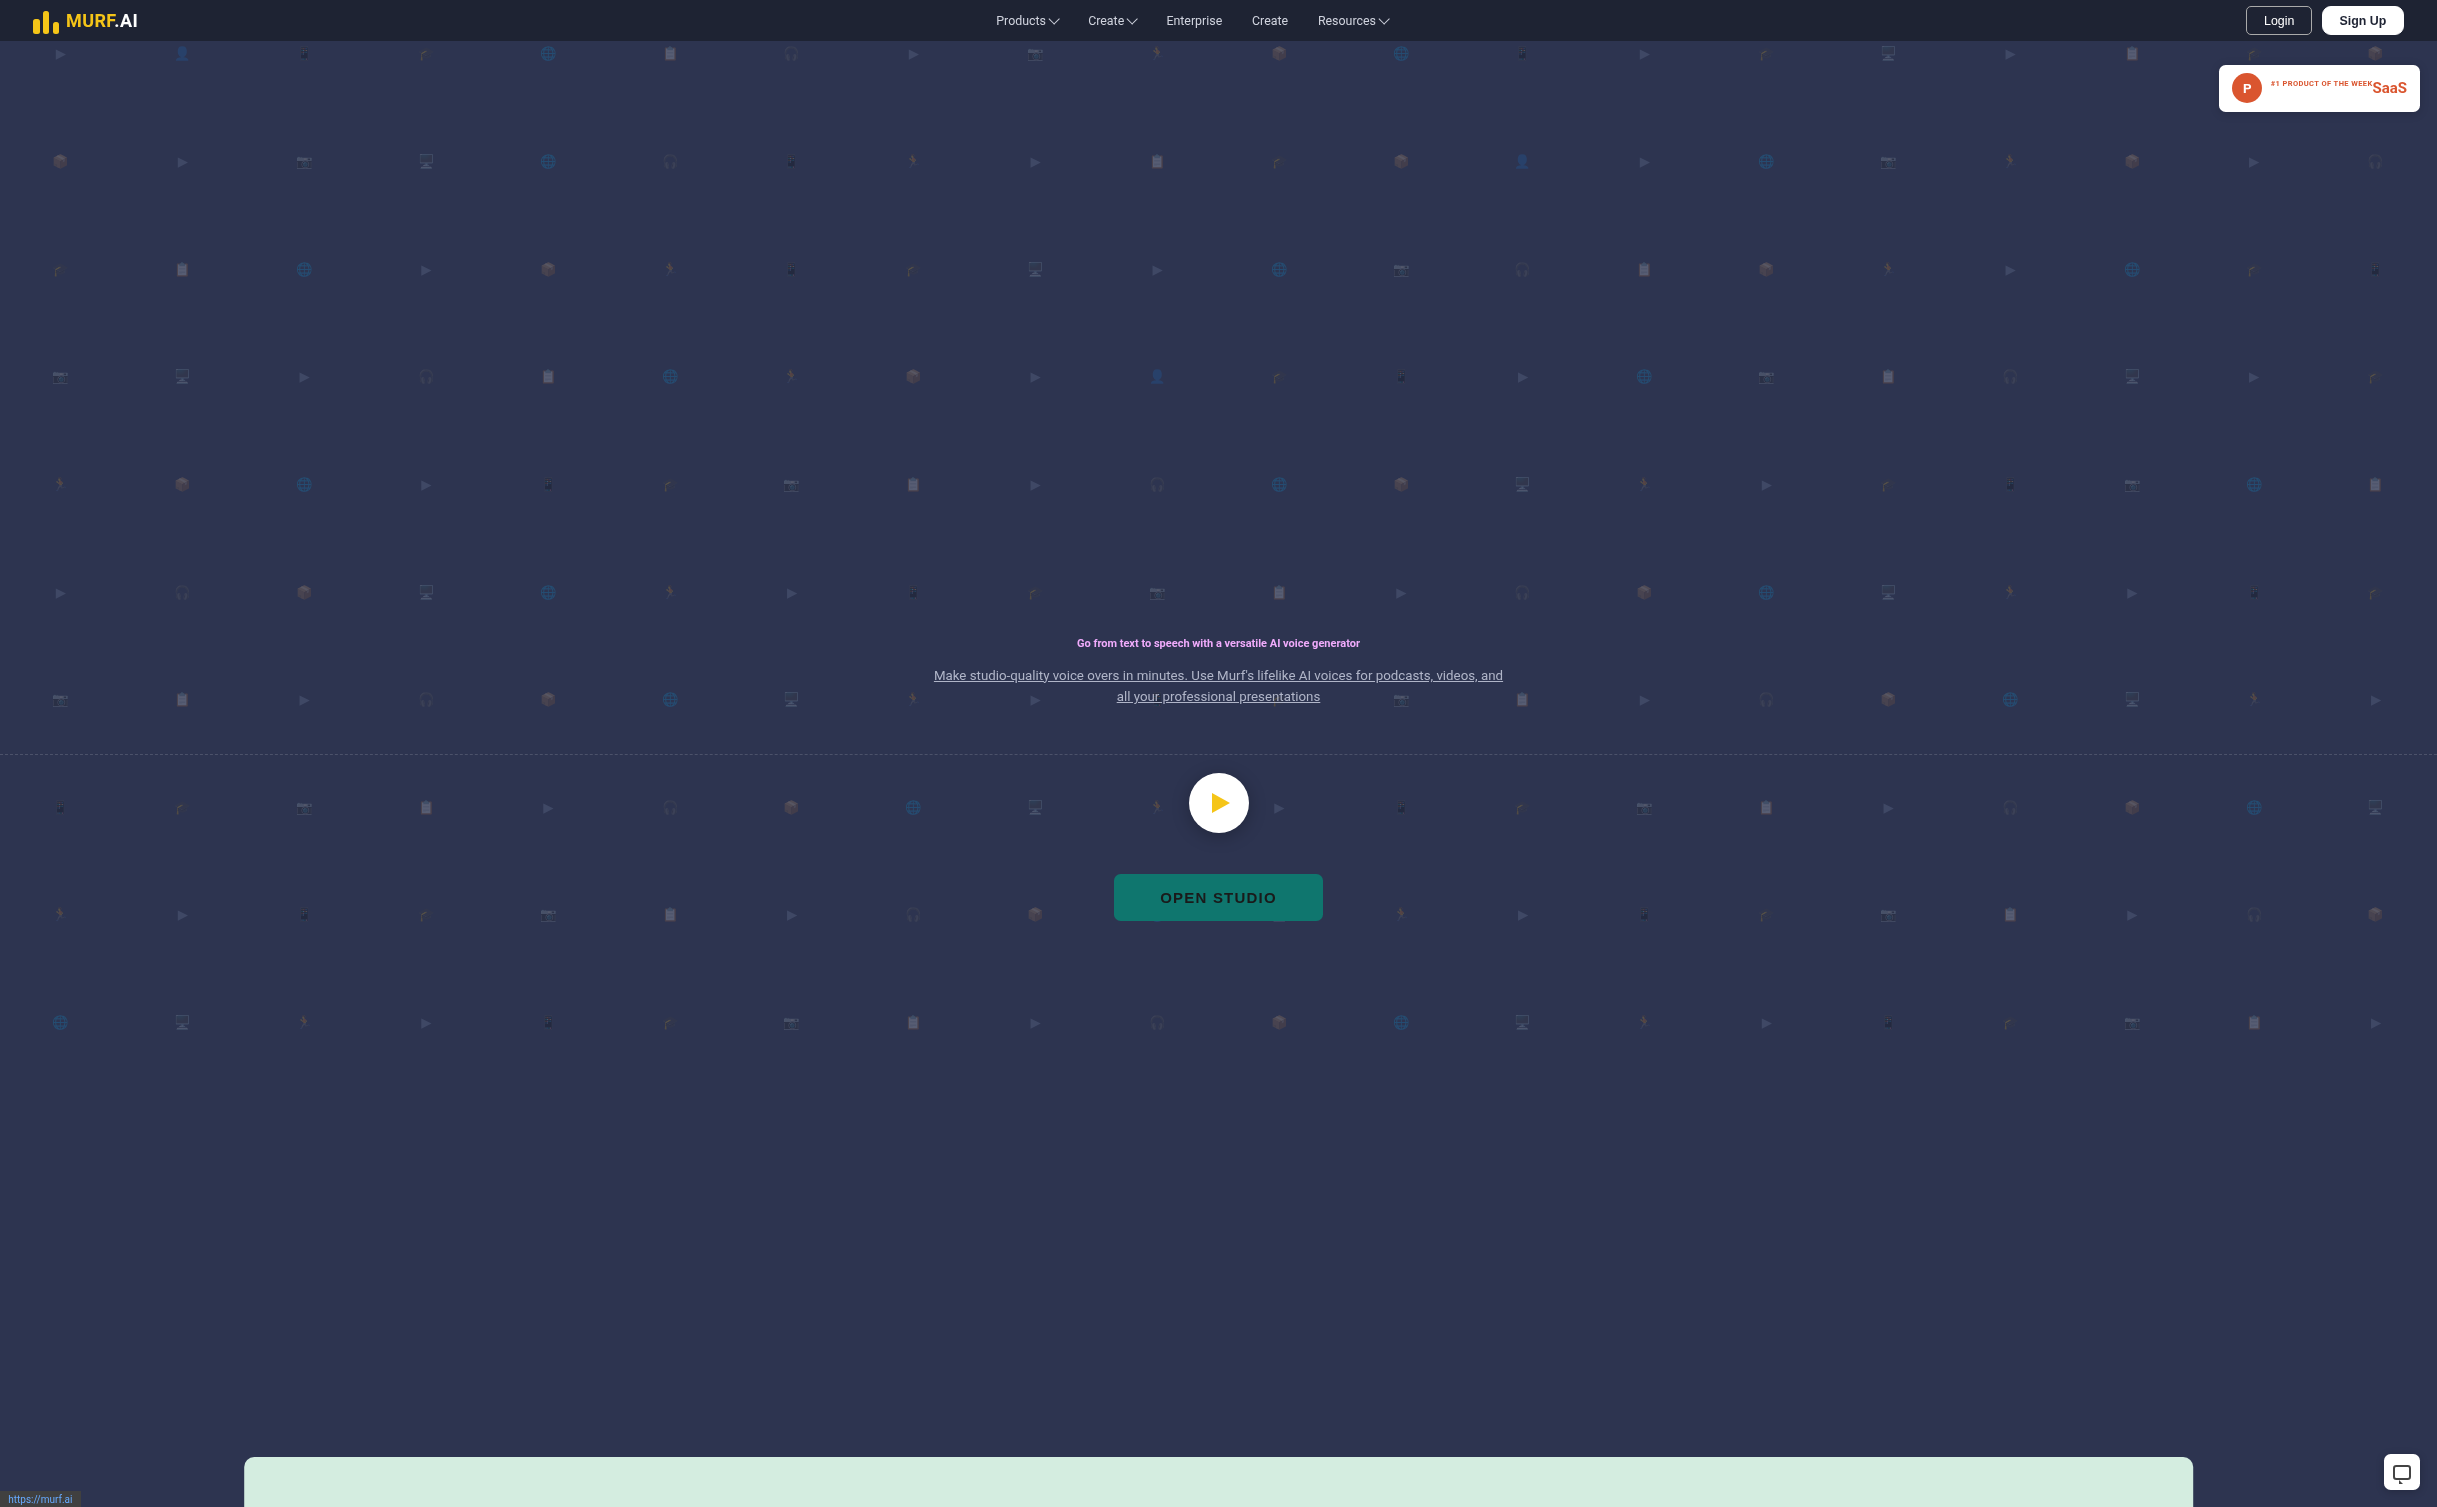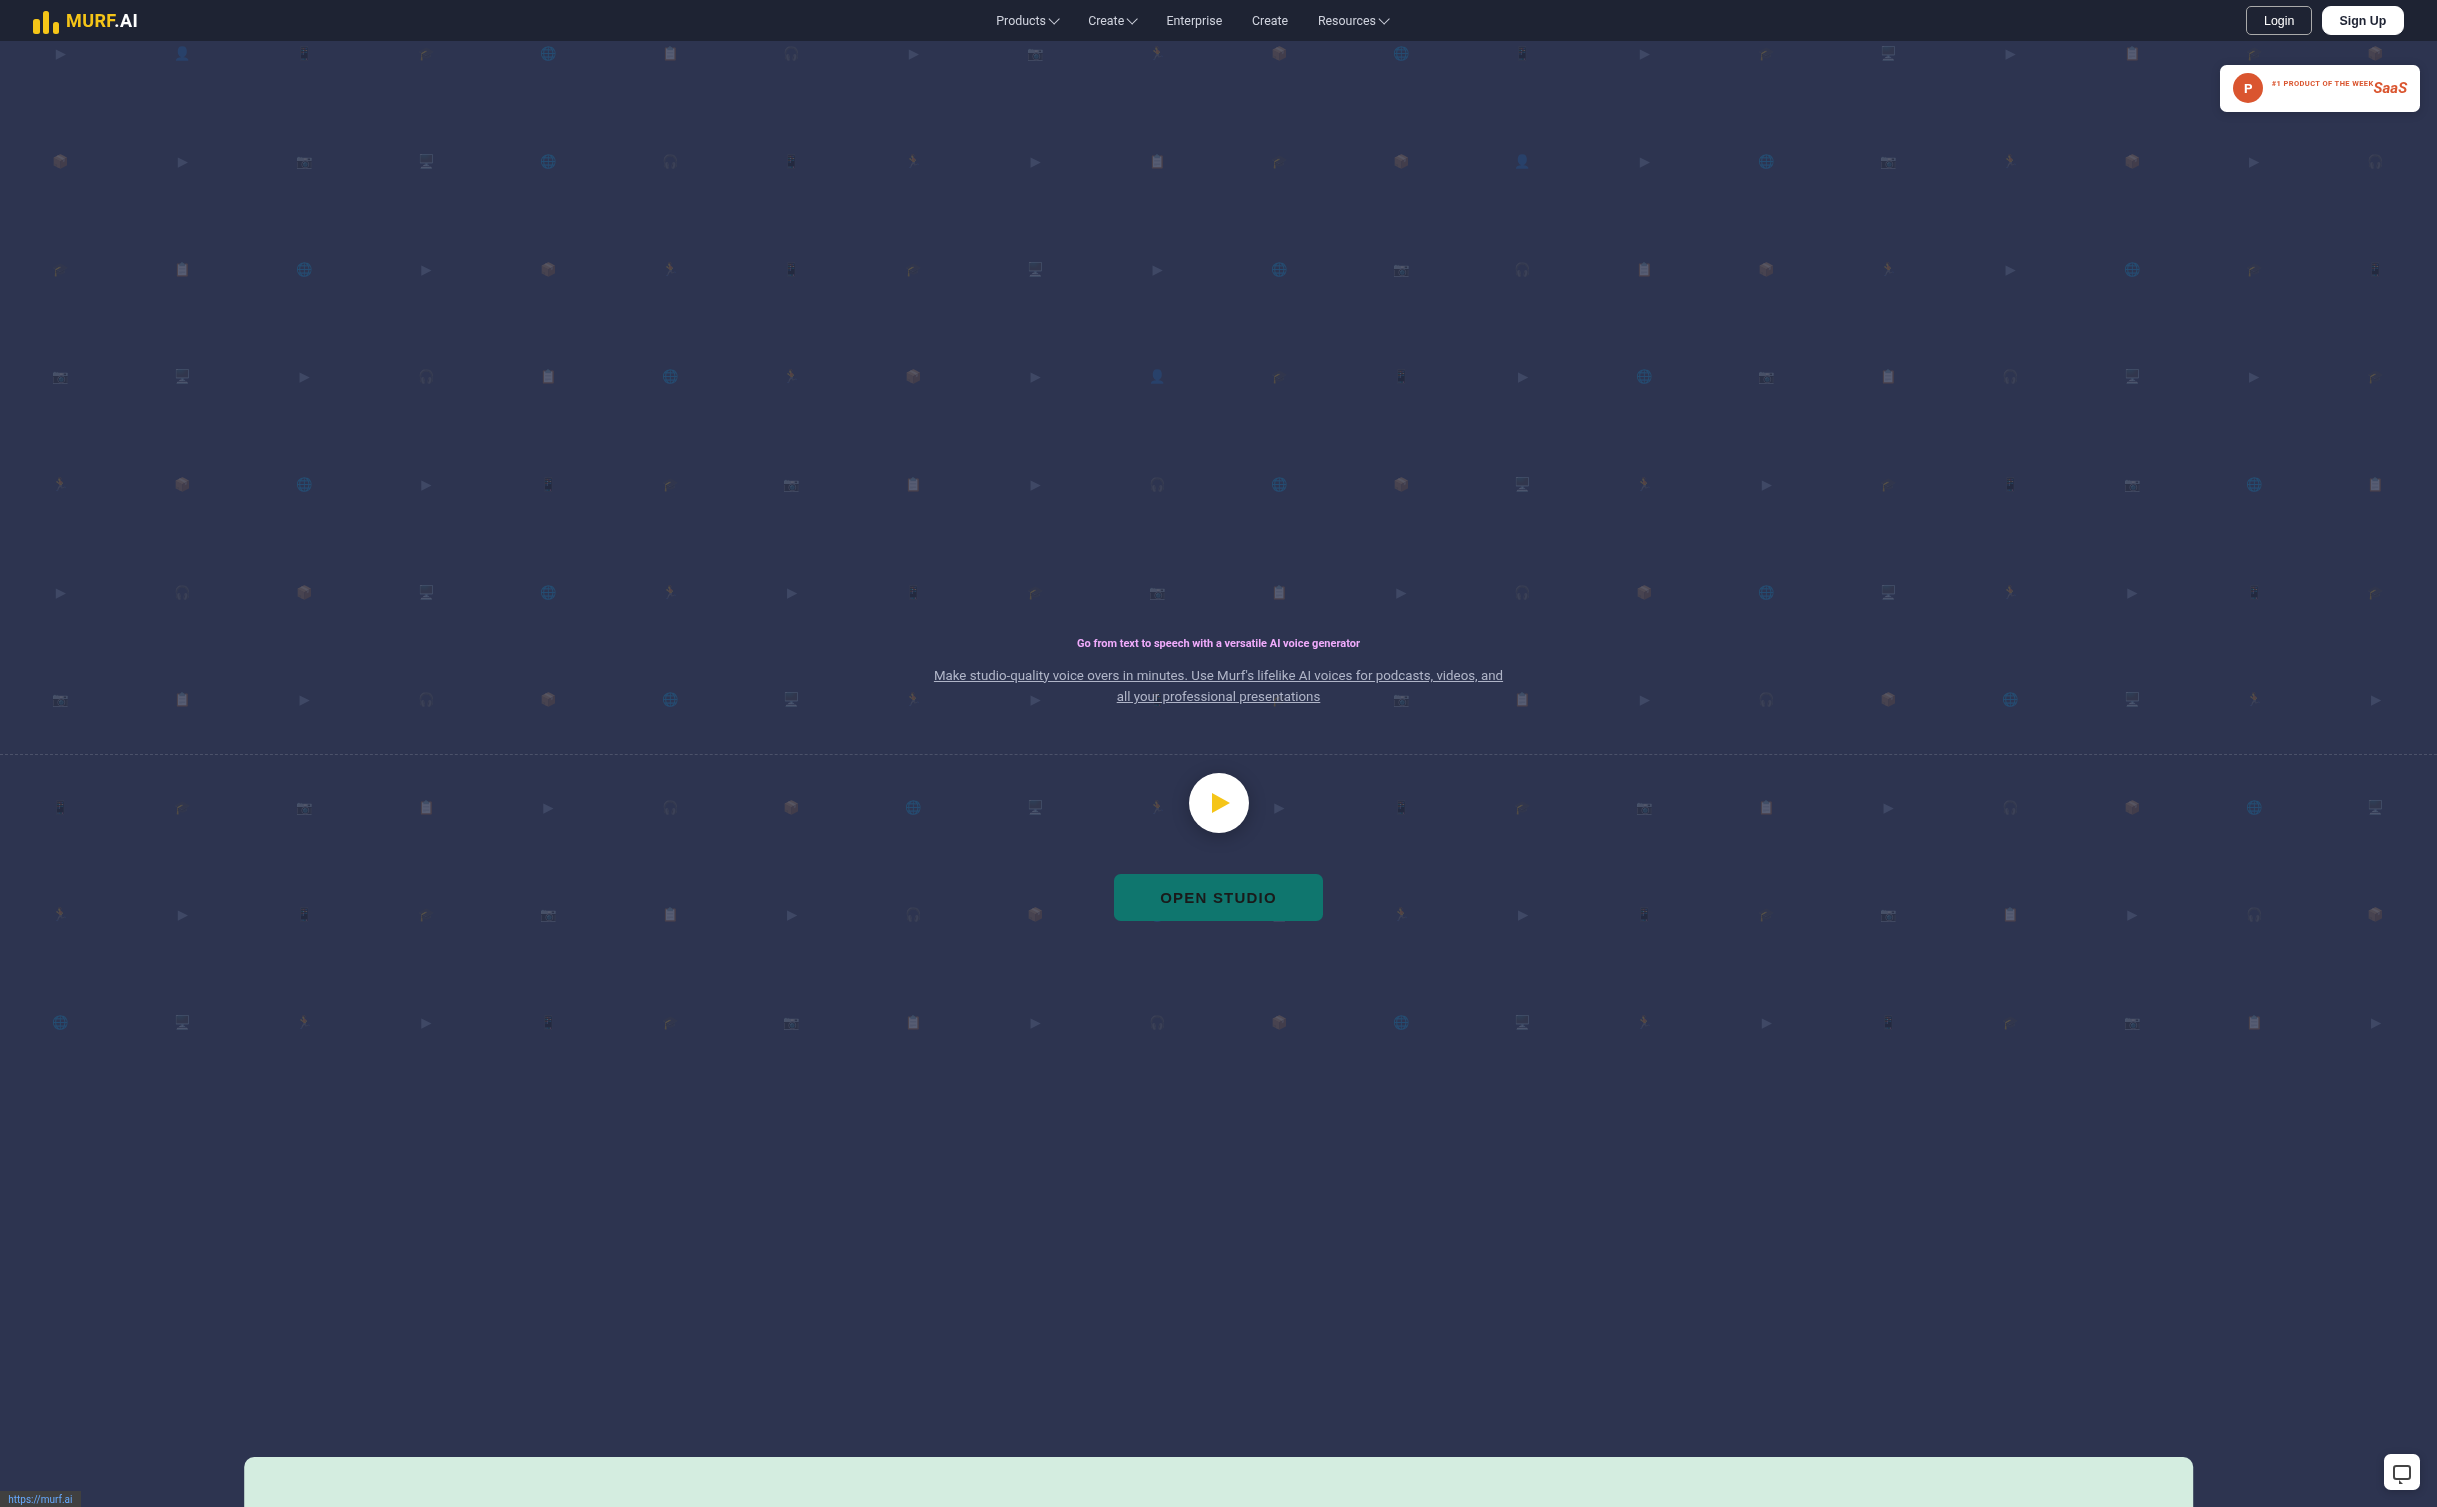--- a/index.html
+++ b/index.html
@@ -227,21 +227,20 @@
       font-size: 7.5px;
       font-weight: 700;
       color: #da552f;
       letter-spacing: 0.4px;
       text-transform: uppercase;
     }
     .badge-bottom {
       font-size: 15px;
       font-weight: 700;
       color: #da552f;
-      font-style: italic;
     }
 
     
     .chat-widget {
       position: fixed;
       bottom: 16.6px;
       right: 16.6px;
       width: 36px;
       height: 36px;
       background: #fff;

